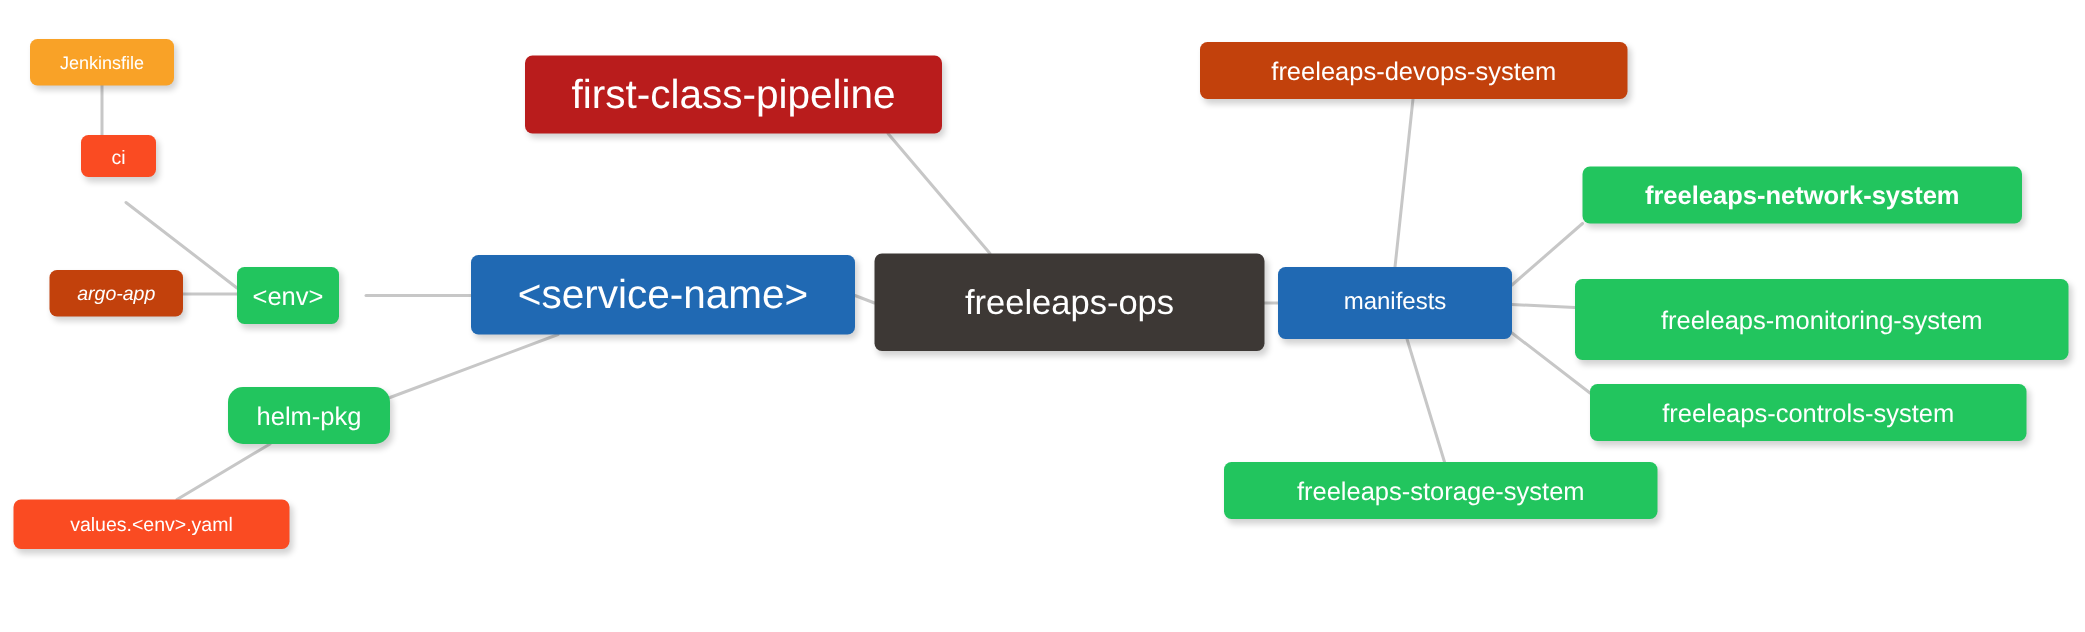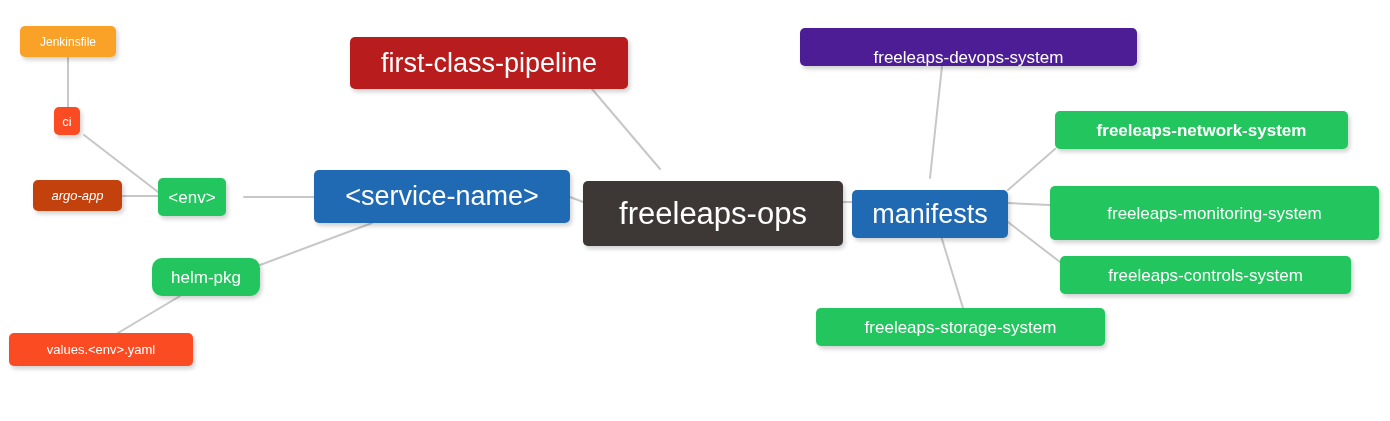--- a/index.html
+++ b/index.html
@@ -35,23 +35,23 @@
     justify-content: center;
     color: #ffffff;
     white-space: nowrap;
     border-radius: 5px;
     box-shadow: 2px 3px 4px rgba(0,0,0,0.18);
     line-height: 1;
     text-align: center;
     user-select: none;
   }
   
-  .sz-root   { font-size: 31px; margin-top: 12px; }
+  .sz-root   { font-size: 23px; }
   .sz-level1 { font-size: 27px; }
-  .sz-level2 { font-size: 27px; margin-top: 12px; }
+  .sz-level2 { font-size: 16px; }
   .sz-level3 { font-size: 17px; }
   .sz-small  { font-size: 13px; }
   .sz-tiny   { font-size: 12px; }
 </style>
 </head>
 <body>
 
 <div id="canvas">
   <svg id="edges" viewBox="0 0 1390 421" xmlns="http://www.w3.org/2000/svg">
       <line x1="583" y1="202" x2="570" y2="197" stroke="#c7c7c7" stroke-width="2" stroke-linecap="round"></line>
@@ -81,33 +81,33 @@
       </div>
       <div class="node sz-level2" style="left: 852px; top: 178px; width: 156px; height: 48px; background: rgb(32, 105, 179);">
         <span>manifests</span>
       </div>
       <div class="node sz-level3" style="left: 158px; top: 178px; width: 68px; height: 38px; background: rgb(34, 197, 94);">
         <span>&lt;env&gt;</span>
       </div>
       <div class="node sz-level3" style="left: 152px; top: 258px; width: 108px; height: 38px; background: rgb(34, 197, 94); border-radius: 10px;">
         <span>helm-pkg</span>
       </div>
-      <div class="node sz-small" style="left: 54px; top: 107px; width: 26px; height: 28px; background: rgb(250, 75, 34);">
+      <div class="node sz-small" style="left: 54px; top: 90px; width: 50px; height: 28px; background: rgb(250, 75, 34);">
         <span>ci</span>
       </div>
       <div class="node sz-tiny" style="left: 20px; top: 26px; width: 96px; height: 31px; background: rgb(249, 162, 39);">
         <span>Jenkinsfile</span>
       </div>
       <div class="node sz-small" style="left: 33px; top: 180px; width: 89px; height: 31px; background: #c2410c; font-style: italic;">
         <span>argo-app</span>
       </div>
       <div class="node sz-small" style="left: 9px; top: 333px; width: 184px; height: 33px; background: rgb(250, 75, 34);">
         <span>values.&lt;env&gt;.yaml</span>
       </div>
-      <div class="node sz-level3" style="left: 800px; top: 28px; width: 337px; height: 38px; background: #4c1d95; align-items: flex-end;">
+      <div class="node sz-level3" style="left: 800px; top: 28px; width: 285px; height: 38px; background: #c2410c;">
         <span>freeleaps-devops-system</span>
       </div>
       <div class="node sz-level3" style="left: 1055px; top: 111px; width: 293px; height: 38px; background: rgb(34, 197, 94); font-weight: bold;">
         <span>freeleaps-network-system</span>
       </div>
       <div class="node sz-level3" style="left: 1050px; top: 186px; width: 329px; height: 54px; background: rgb(34, 197, 94); justify-content: center;">
         <span>freeleaps-monitoring-system</span>
       </div>
       <div class="node sz-level3" style="left: 1060px; top: 256px; width: 291px; height: 38px; background: rgb(34, 197, 94);">
         <span>freeleaps-controls-system</span>

